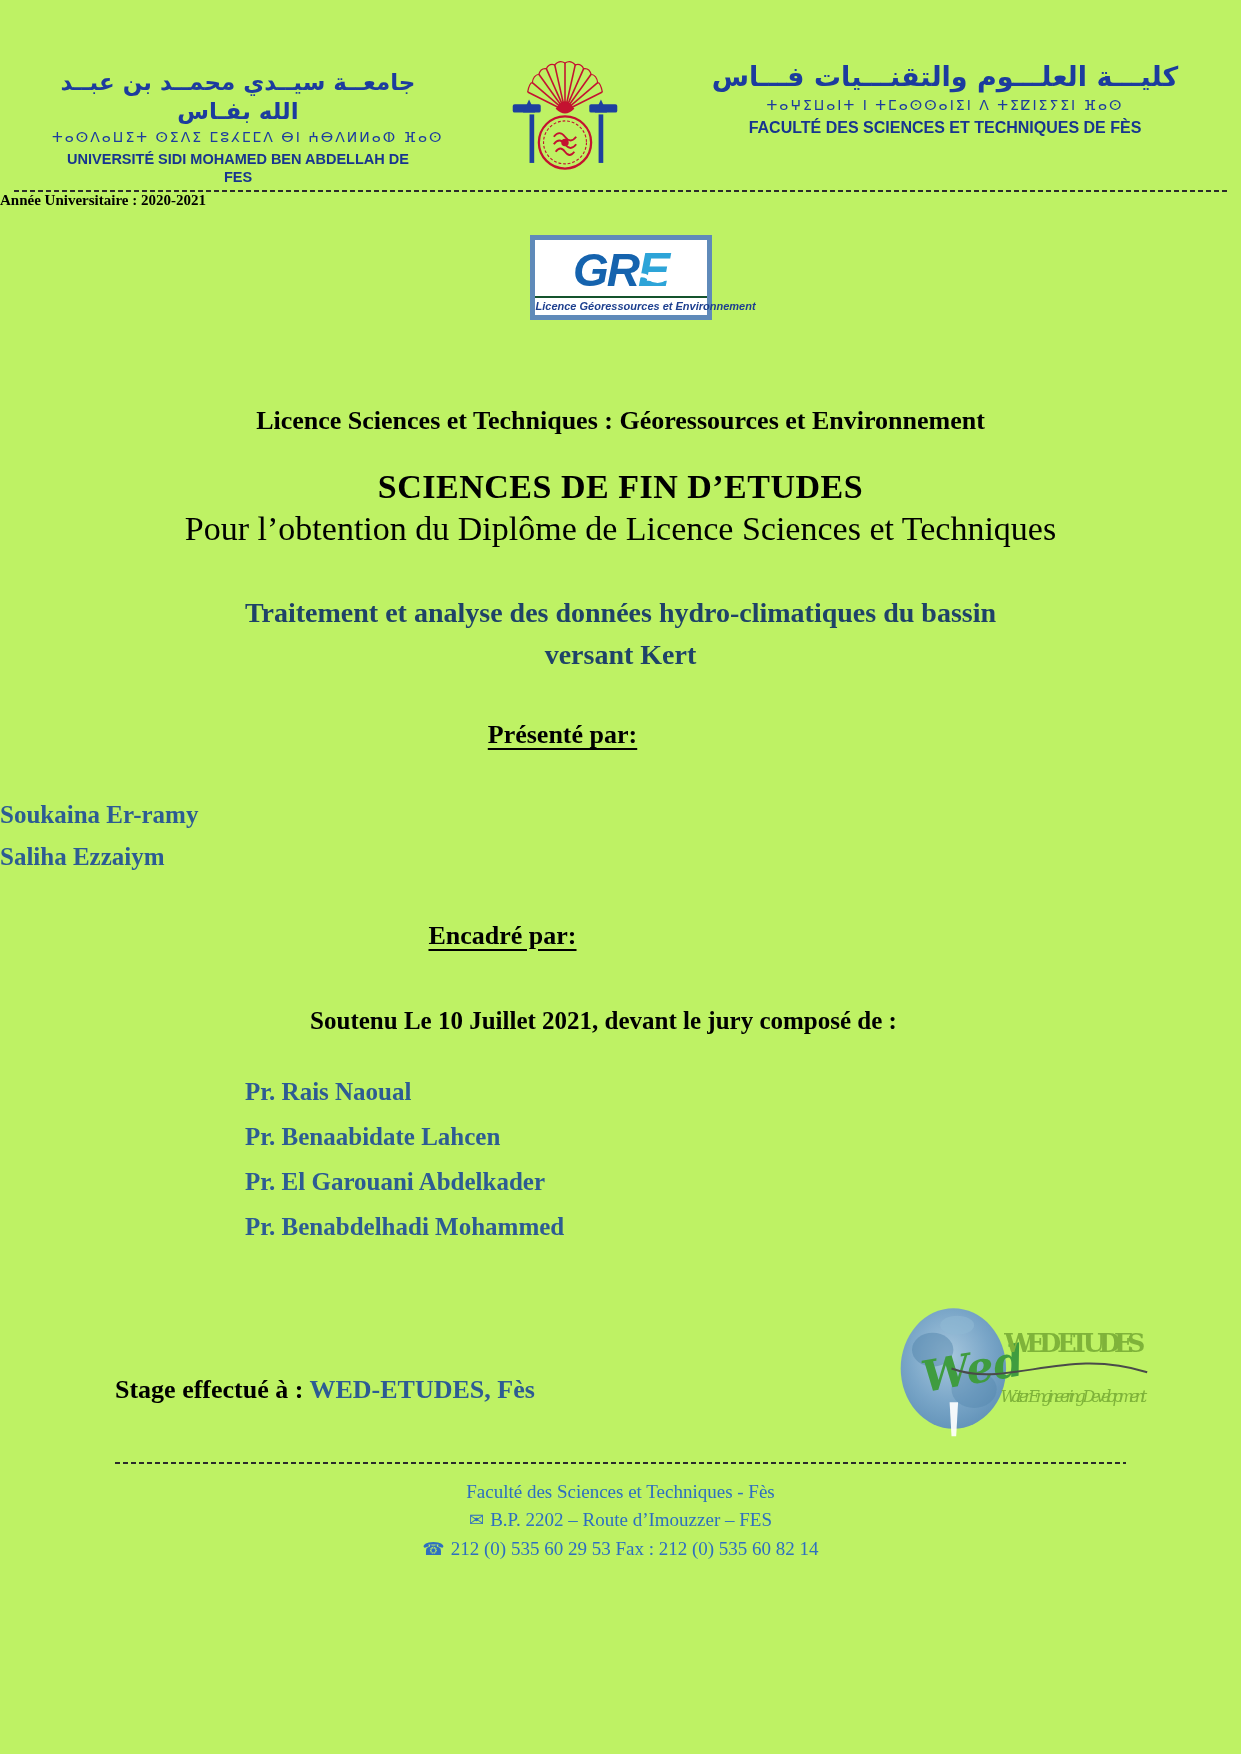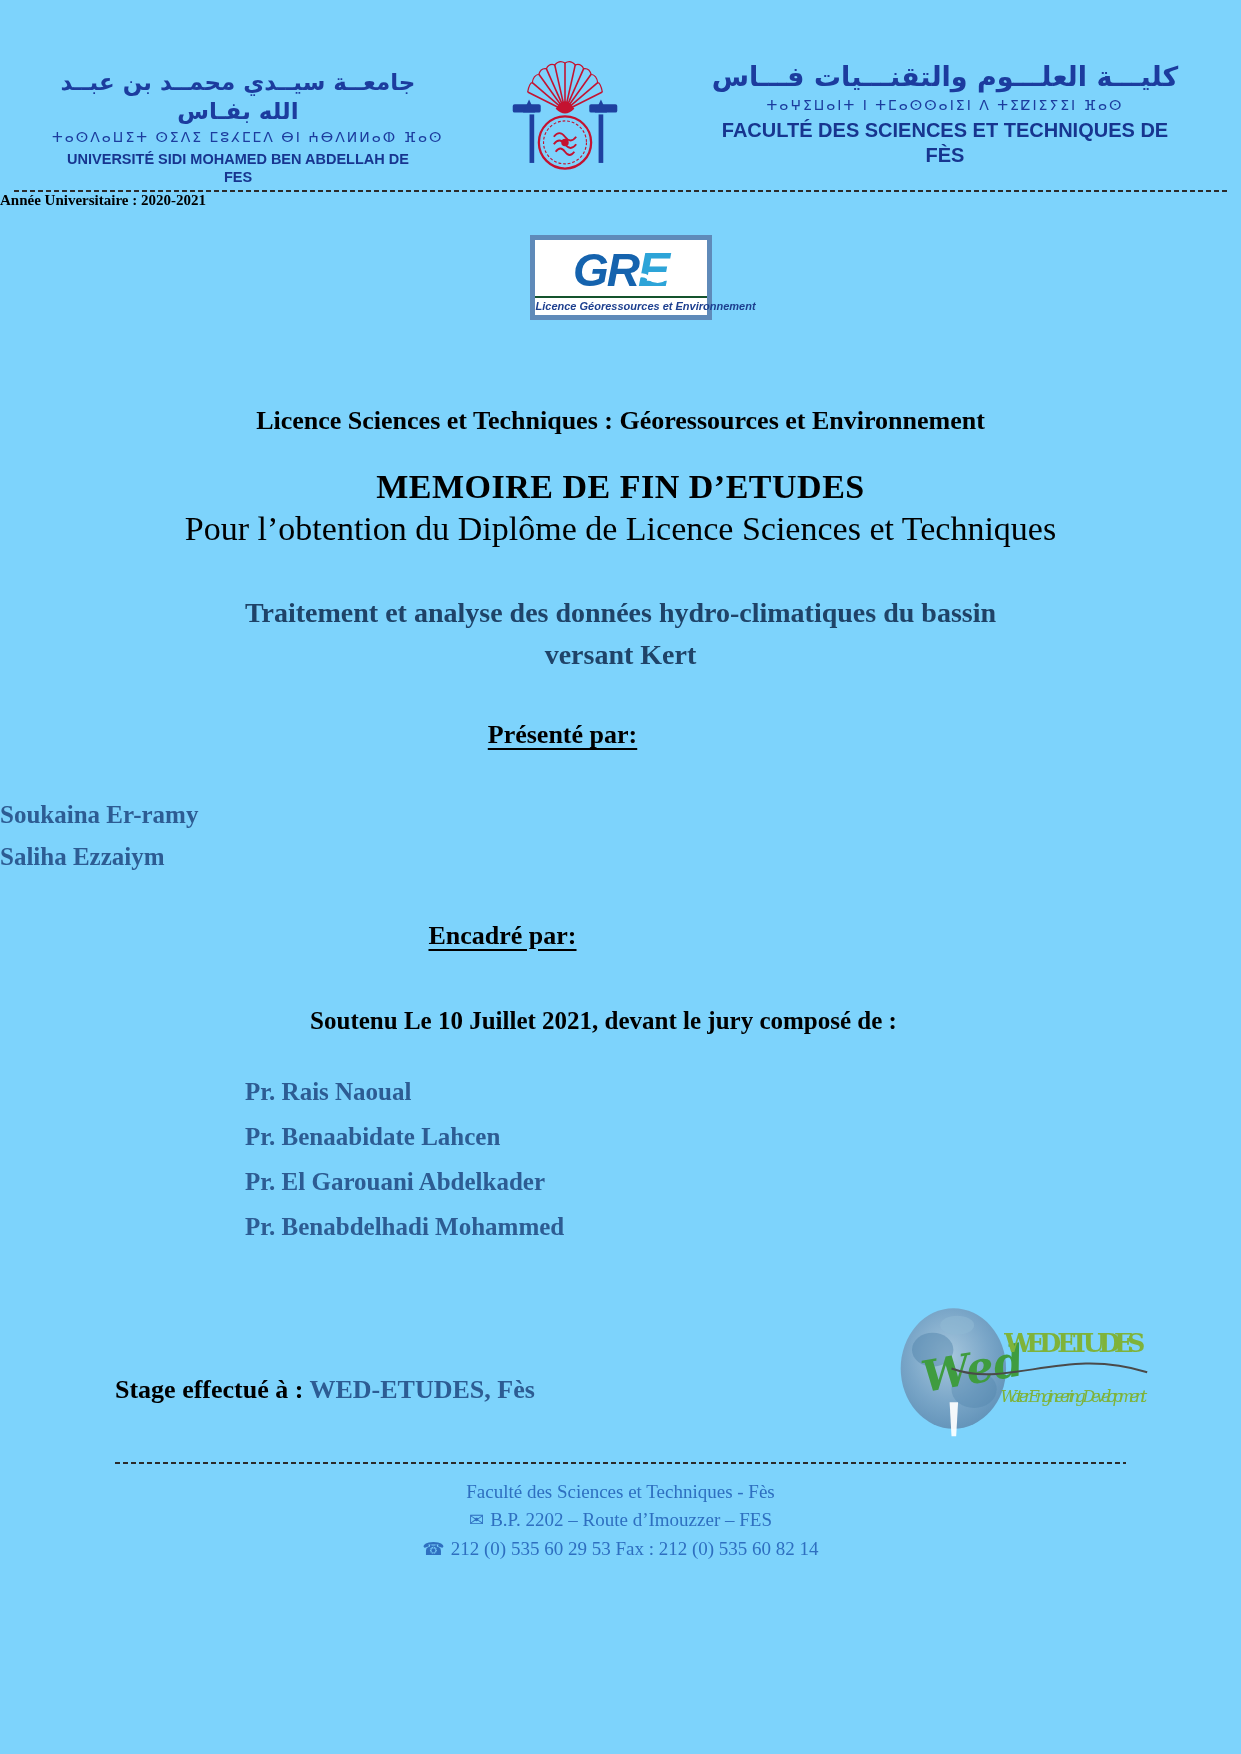--- a/index.html
+++ b/index.html
@@ -1,36 +1,36 @@
 <!DOCTYPE html>
 <html><head>
 <meta charset="utf-8">
 <style>
   html,body{margin:0;padding:0;background:#888;}
   .page{
     position:relative;
     width:1241px;height:1754px;
-    margin:0 auto;background:#7dd3fc;
+    margin:0 auto;background:#bef264;
     font-family:"Liberation Serif",serif;
     color:#000;overflow:hidden;
   }
   .content{margin:0 58px;}
 
   
   .header{display:flex;justify-content:space-between;align-items:flex-start;padding:58px 57px 0 52px;}
   .hdr-block{text-align:center;line-height:1.25;}
   .hdr-left{width:372px;padding-top:10px;}
   .hdr-right{width:478px;padding-top:2px;}
   .arabic{font-family:"DejaVu Sans",sans-serif;font-weight:bold;color:#1c3c9e;direction:rtl;}
   .hdr-left .arabic{font-size:23px;}
   .hdr-right .arabic{font-size:27px;}
   .tifinagh{font-family:"DejaVu Sans",sans-serif;color:#1c3c9e;font-size:14px;letter-spacing:2px;margin-top:3px;white-space:nowrap;}
   .latin{font-family:"Liberation Sans",sans-serif;font-weight:bold;color:#17358f;margin-top:4px;}
   .hdr-left .latin{font-size:14.5px;}
-  .hdr-right .latin{font-size:20px;}
+  .hdr-right .latin{font-size:16px;}
   .emblem{width:112px;flex:0 0 auto;margin-top:0;}
 
   
   .dashes{height:2px;background:repeating-linear-gradient(90deg,#2b2b2b 0 5px,transparent 5px 8px);}
   .dashes.top{margin:4px 14px 0 14px;}
   .dashes.bottom{margin:18px 115px 0 115px;}
 
   
   .annee{font-size:15px;font-weight:bold;margin:0 116px 0 0;}
 
@@ -129,21 +129,21 @@
       <span class="gre-gr">GR</span>
         <span class="gre-e"><span>E</span><svg width="40" height="14" viewBox="0 0 40 14" aria-hidden="true">
             <path d="M0 8 Q7 1 15 7 Q24 13 32 7 Q36 4 40 6" stroke="#ffffff" stroke-width="4" fill="none"></path>
           </svg></span>
     </div>
     <div class="gre-caption">Licence Géoressources et Environnement</div>
   </div>
 
   <div class="content">
     <div class="program">Licence Sciences et Techniques : Géoressources et Environnement</div>
-    <div class="memoire">MEMOIRE DE FIN D’ETUDES</div>
+    <div class="memoire">SCIENCES DE FIN D’ETUDES</div>
     <div class="pour">Pour l’obtention du Diplôme de Licence Sciences et Techniques</div>
 
     <div class="thesis">
       <div>Traitement et analyse des données hydro-climatiques du bassin</div>
       <div>versant Kert</div>
     </div>
 
     <div class="heading-u presente"><span>Présenté par:</span></div>
     <div class="names">
       <div>Soukaina Er-ramy</div>

